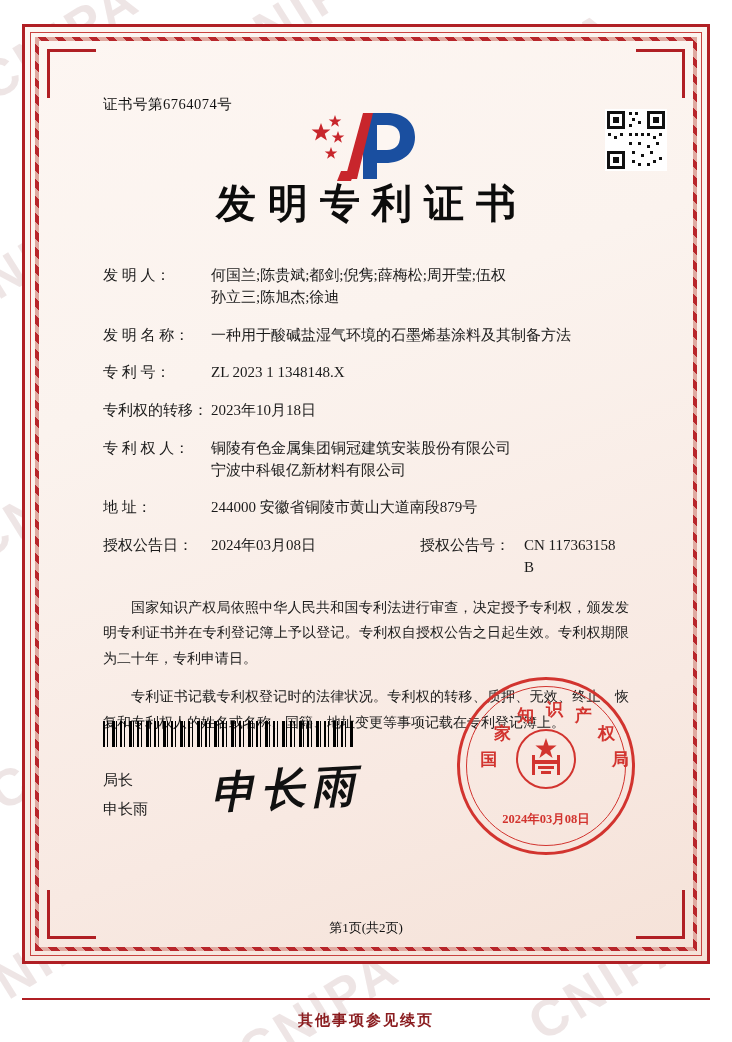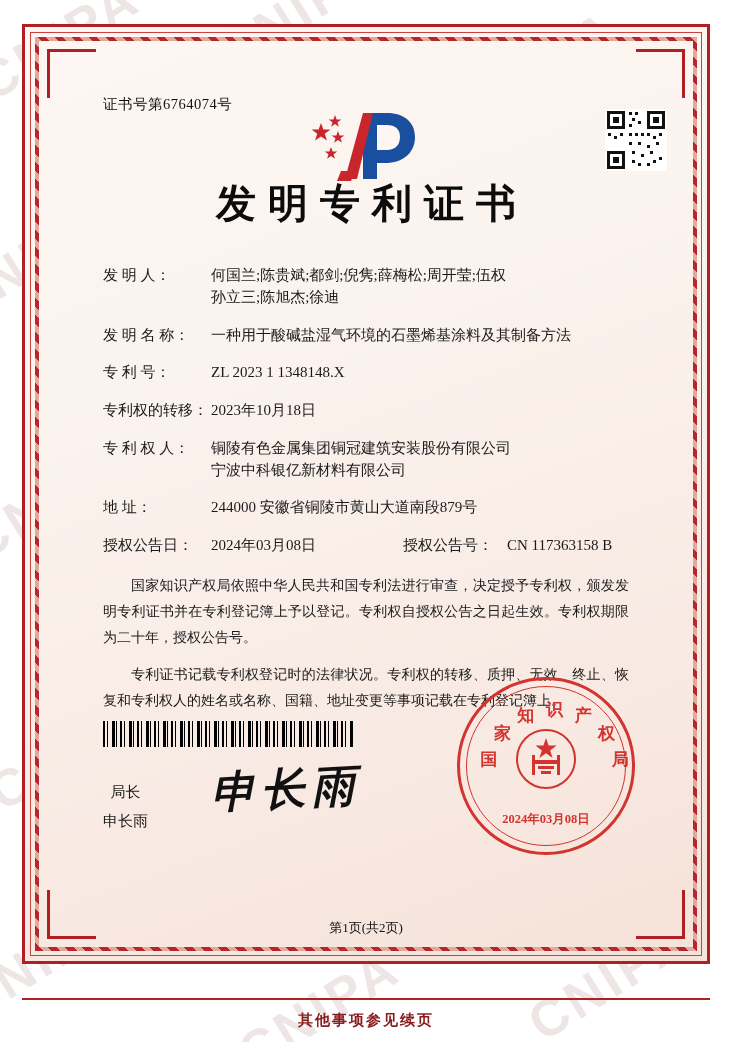--- a/index.html
+++ b/index.html
@@ -141,20 +141,21 @@
   }
   .val {
     flex: 1;
   }
   .val .sub {
     display: block;
   }
   .row.dual {
     display: flex;
     align-items: flex-start;
+    gap: 17px;
   }
   .dual-left { display: flex; flex: 0 0 300px; }
   .dual-right { display: flex; flex: 1; }
   .dual-right .lbl { width: 104px; flex: 0 0 104px; font-family: Liberation Serif, serif; }
 
   .para {
     margin: 4px 18px 0 18px;
     font-size: 14px;
     line-height: 1.85;
     text-align: justify;
@@ -170,24 +171,23 @@
     width: 250px;
     height: 26px;
     background-image: repeating-linear-gradient(90deg,
       #000 0 2px, transparent 2px 4px, #000 4px 5px, transparent 5px 9px,
       #000 9px 12px, transparent 12px 13px, #000 13px 14px, transparent 14px 17px);
   }
 
   .footer-sign {
     position: absolute;
     left: 64px;
-    bottom: 112px;
+    bottom: 124px;
     font-size: 15px;
     line-height: 1.9;
-    text-align: center;
   }
   .signature {
     position: absolute;
     left: 172px;
     bottom: 128px;
     font-size: 44px;
     font-family: "Liberation Serif", serif;
     font-style: italic;
     font-weight: 700;
     color: #111;
@@ -410,21 +410,21 @@
             <div class="val">2024年03月08日</div>
           </div>
           <div class="dual-right">
             <div class="lbl">授权公告号：</div>
             <div class="val">CN 117363158 B</div>
           </div>
         </div>
 
       </div>
 
-      <div class="para">国家知识产权局依照中华人民共和国专利法进行审查，决定授予专利权，颁发发明专利证书并在专利登记簿上予以登记。专利权自授权公告之日起生效。专利权期限为二十年，授权公告号。</div>
+      <div class="para">国家知识产权局依照中华人民共和国专利法进行审查，决定授予专利权，颁发发明专利证书并在专利登记簿上予以登记。专利权自授权公告之日起生效。专利权期限为二十年，专利申请日。</div>
       <div class="para second">专利证书记载专利权登记时的法律状况。专利权的转移、质押、无效、终止、恢复和专利权人的姓名或名称、国籍、地址变更等事项记载在专利登记簿上。</div>
 
       <div class="barcode"></div>
 
       <div class="footer-sign">
         <div>局长</div>
         <div>申长雨</div>
       </div>
 
       <div class="signature">申长雨</div>

